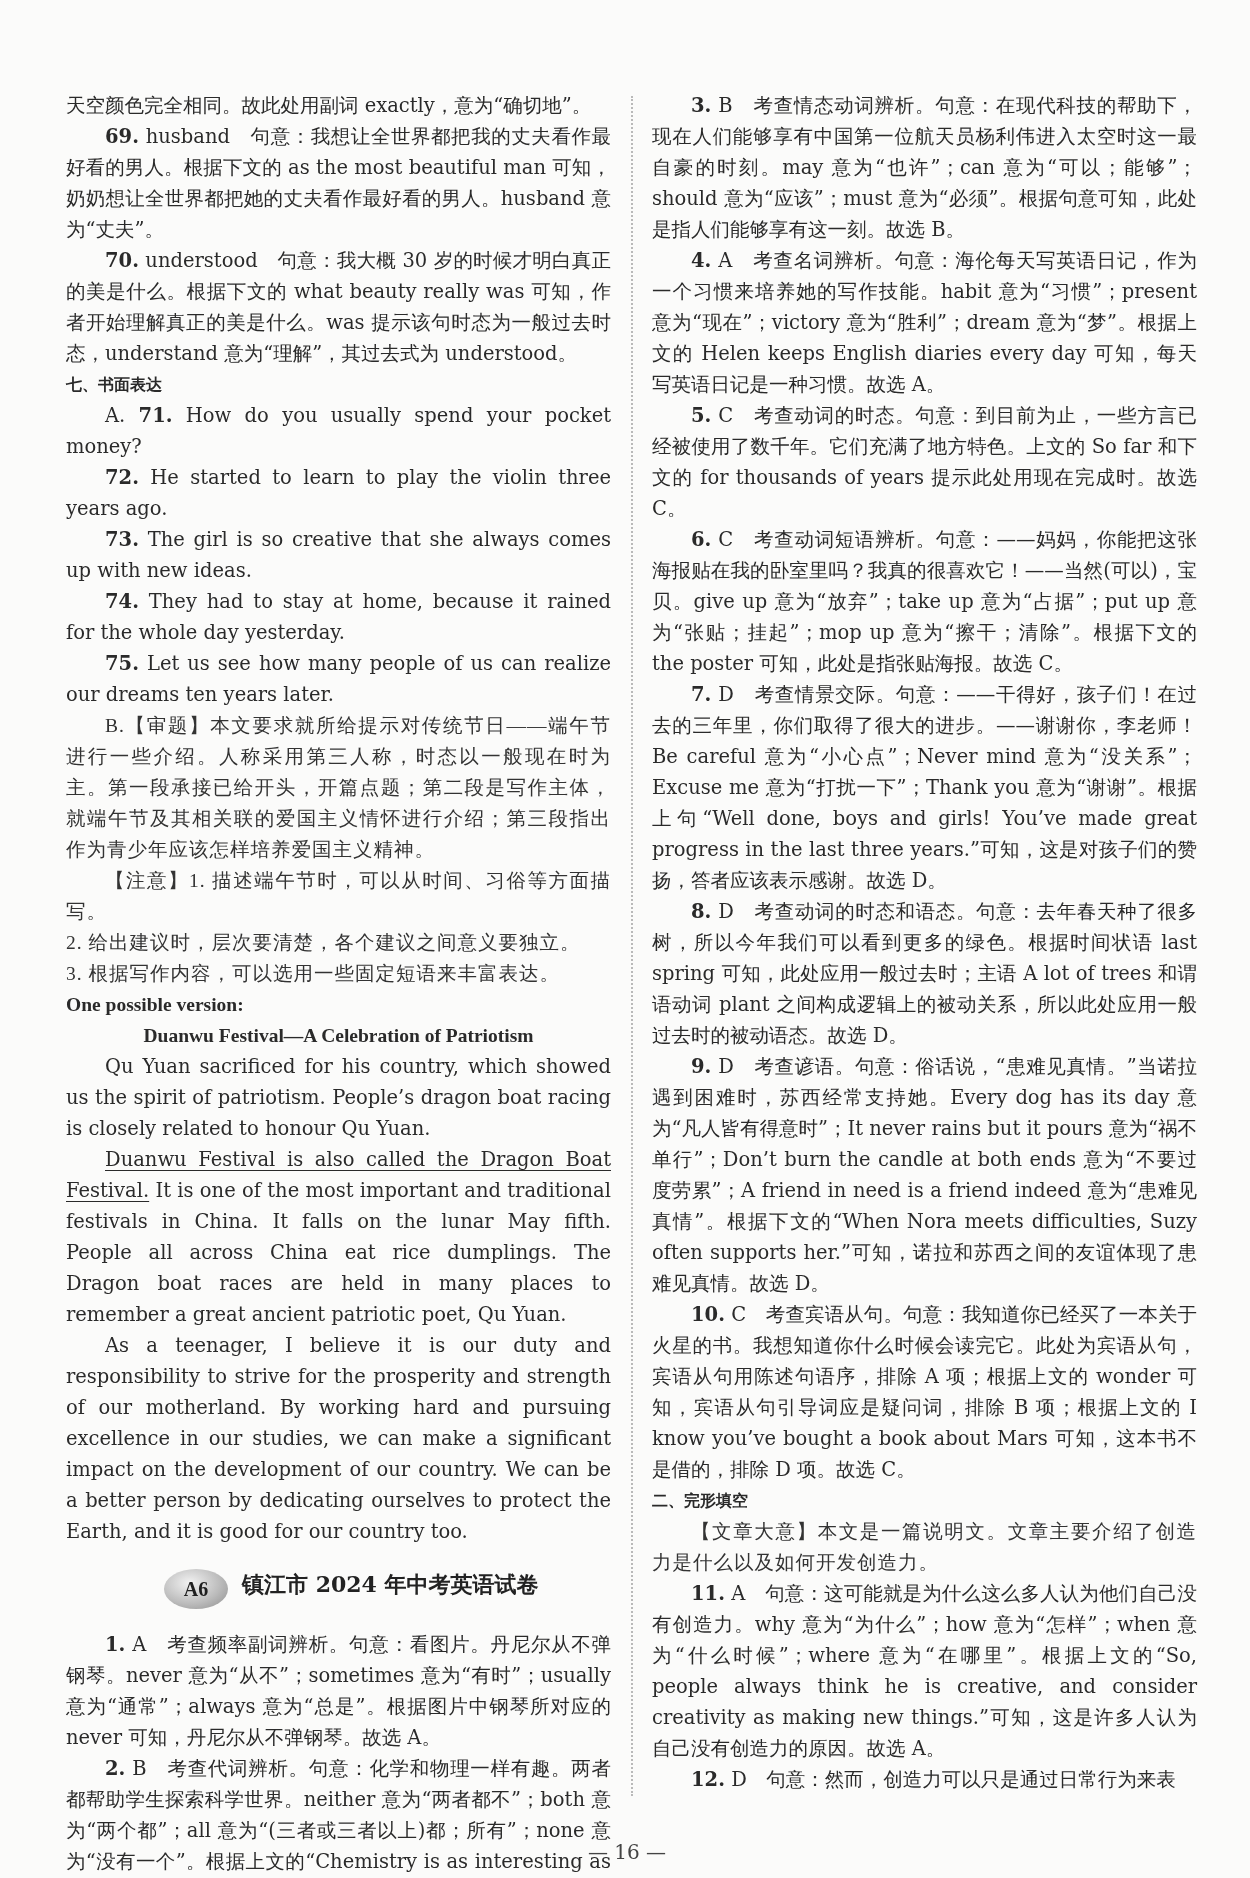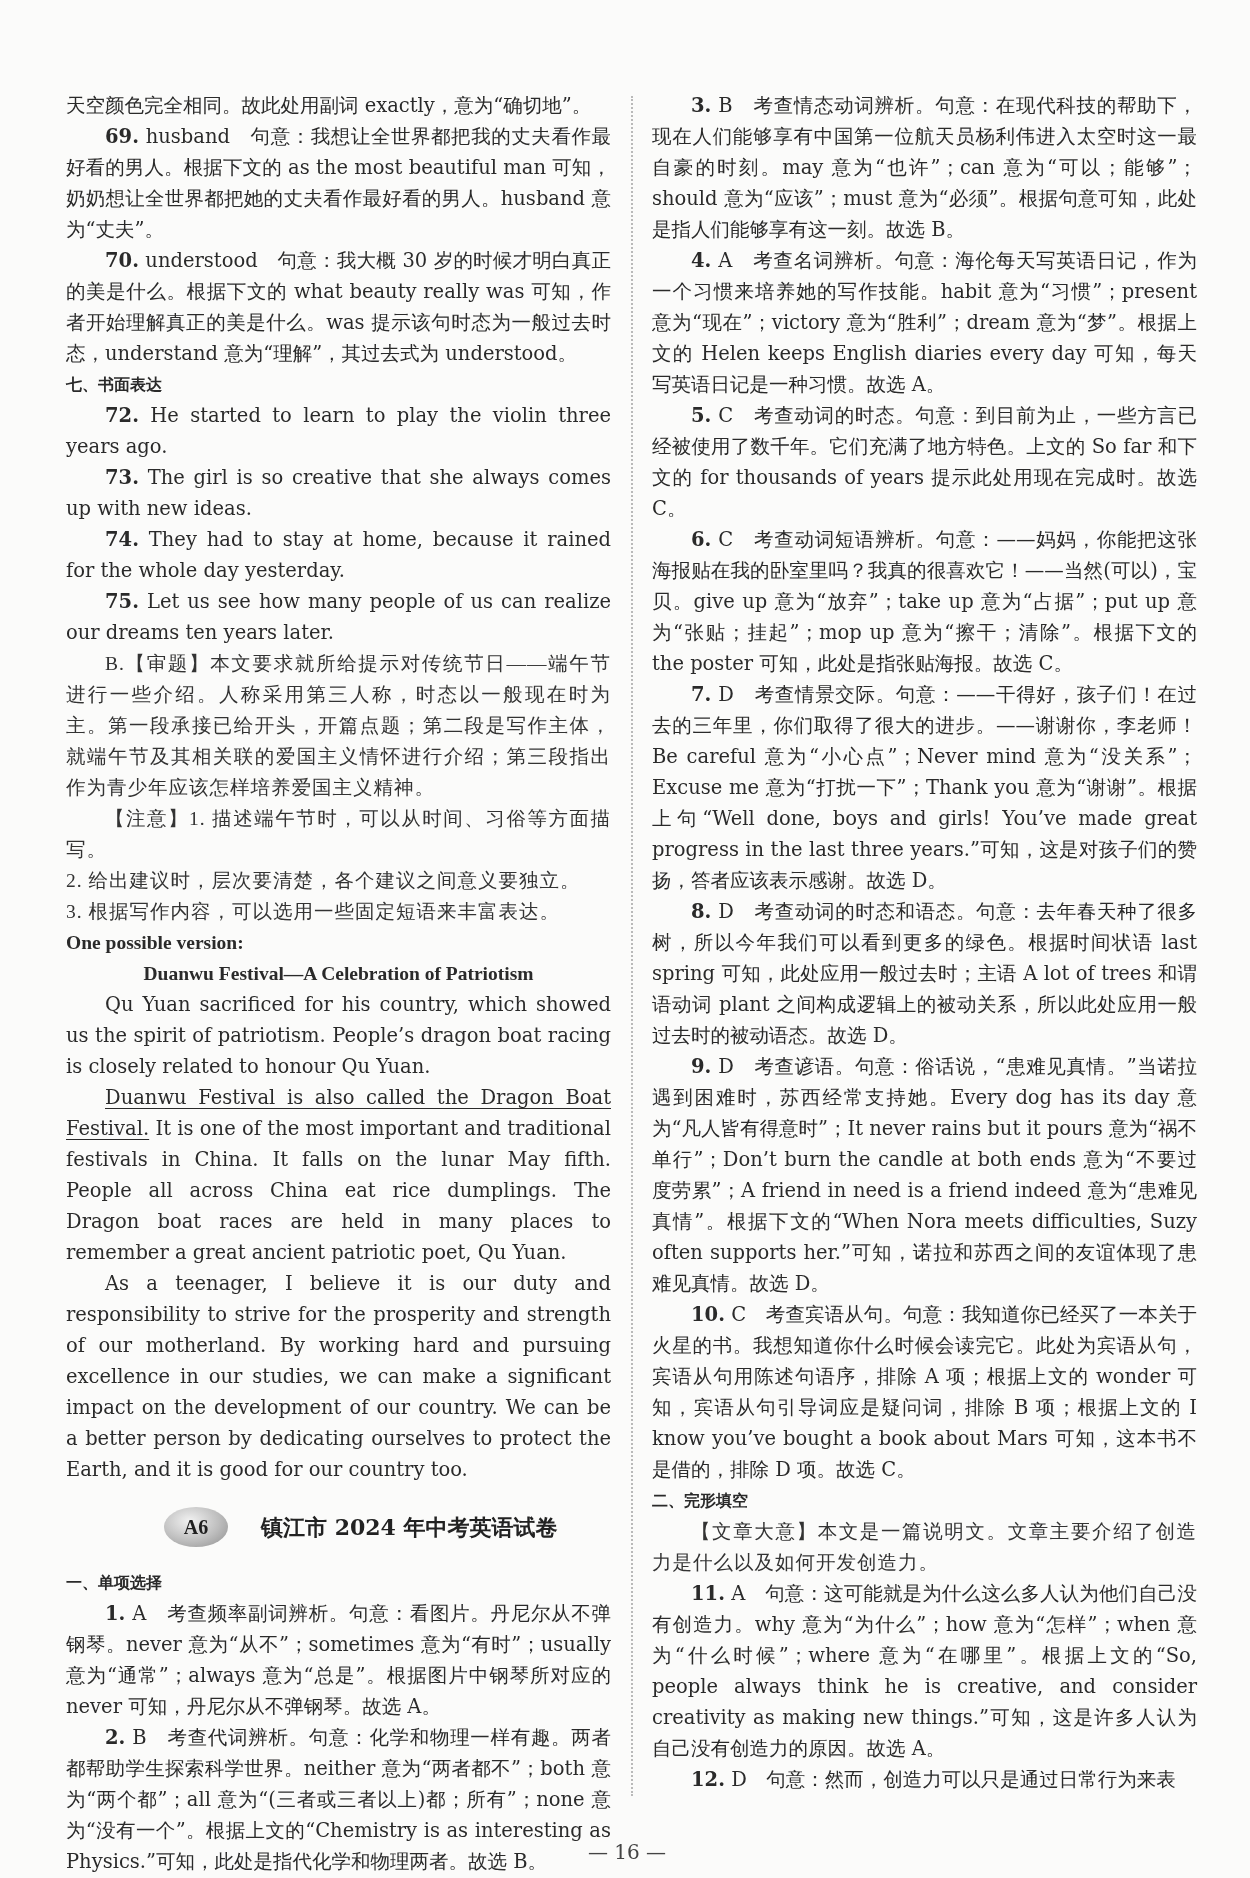--- a/index.html
+++ b/index.html
@@ -13,55 +13,55 @@
   .col.right { left: 652px; }
   .divider { position: absolute; left: 631px; top: 84px; height: 1700px; border-left: 2px dotted #b9b9b9; }
   p { margin: 0; }
   .ind { text-indent: 2em; }
   .num { font-weight: bold; }
   .sec { font-family: "DejaVu Sans", "Liberation Sans", sans-serif; font-weight: bold; font-size: 16px; }
   .kai { font-family: Liberation Serif, serif; letter-spacing: 1px; color: #333; }
   .bold-en { font-family: "Liberation Serif", serif; font-weight: bold; }
   .title-en { text-align: center; font-family: "Liberation Serif", serif; font-weight: bold; text-indent: 0; }
   .ul { text-decoration: underline; text-underline-offset: 4px; }
-  .banner { display: flex; align-items: center; gap: 33px; margin: 22px 0 20px 98px; }
+  .banner { display: flex; gap: 14px; margin: 22px 0 20px 98px; }
   .badge { width: 64px; height: 40px; border-radius: 50%; background: radial-gradient(ellipse at 40% 35%, #f2f2f2 0%, #bdbdbd 55%, #8c8c8c 100%); display: flex; align-items: center; justify-content: center; font-family: "Liberation Serif", serif; font-weight: bold; font-size: 20px; color: #1f1f1f; }
   .banner-title { font-family: "DejaVu Serif", serif; font-weight: bold; font-size: 22px; color: #222; }
   .pagenum { position: absolute; left: 4px; right: 0; top: 1828px; text-align: center; font-size: 20px; color: #444; }
 </style>
 </head>
 <body>
 
 <div class="page">
 
   <div class="col left">
     <p>天空颜色完全相同。故此处用副词 exactly，意为“确切地”。</p>
     <p class="ind"><span class="num">69.</span><span> husband　句意：我想让全世界都把我的丈夫看作最好看的男人。根据下文的 as the most beautiful man 可知，奶奶想让全世界都把她的丈夫看作最好看的男人。husband 意为“丈夫”。</span></p>
     <p class="ind"><span class="num">70.</span><span> understood　句意：我大概 30 岁的时候才明白真正的美是什么。根据下文的 what beauty really was 可知，作者开始理解真正的美是什么。was 提示该句时态为一般过去时态，understand 意为“理解”，其过去式为 understood。</span></p>
     <p class="sec">七、书面表达</p>
+    <p class="ind"><span>A. </span><span class="num">71.</span><span> How do you usually spend your pocket money?</span></p>
     <p class="ind"><span class="num">72.</span><span> He started to learn to play the violin three years ago.</span></p>
     <p class="ind"><span class="num">73.</span><span> The girl is so creative that she always comes up with new ideas.</span></p>
     <p class="ind"><span class="num">74.</span><span> They had to stay at home, because it rained for the whole day yesterday.</span></p>
     <p class="ind"><span class="num">75.</span><span> Let us see how many people of us can realize our dreams ten years later.</span></p>
     <p class="ind kai">B.【审题】本文要求就所给提示对传统节日——端午节进行一些介绍。人称采用第三人称，时态以一般现在时为主。第一段承接已给开头，开篇点题；第二段是写作主体，就端午节及其相关联的爱国主义情怀进行介绍；第三段指出作为青少年应该怎样培养爱国主义精神。</p>
     <p class="ind kai">【注意】1. 描述端午节时，可以从时间、习俗等方面描写。</p>
     <p class="kai">2. 给出建议时，层次要清楚，各个建议之间意义要独立。</p>
     <p class="kai">3. 根据写作内容，可以选用一些固定短语来丰富表达。</p>
     <p class="bold-en">One possible version:</p>
     <p class="title-en">Duanwu Festival—A Celebration of Patriotism</p>
     <p class="ind">Qu Yuan sacrificed for his country, which showed us the spirit of patriotism. People’s dragon boat racing is closely related to honour Qu Yuan.</p>
     <p class="ind"><span class="ul">Duanwu Festival is also called the Dragon Boat Festival.</span><span> It is one of the most important and traditional festivals in China. It falls on the lunar May fifth. People all across China eat rice dumplings. The Dragon boat races are held in many places to remember a great ancient patriotic poet, Qu Yuan.</span></p>
     <p class="ind">As a teenager, I believe it is our duty and responsibility to strive for the prosperity and strength of our motherland. By working hard and pursuing excellence in our studies, we can make a significant impact on the development of our country. We can be a better person by dedicating ourselves to protect the Earth, and it is good for our country too.</p>
 
     <div class="banner">
       <div class="badge">A6</div>
       <div class="banner-title">镇江市 2024 年中考英语试卷</div>
     </div>
 
-    <p class="sec">一、单项选择</p>
     <p class="ind"><span class="num">1.</span><span> A　考查频率副词辨析。句意：看图片。丹尼尔从不弹钢琴。never 意为“从不”；sometimes 意为“有时”；usually 意为“通常”；always 意为“总是”。根据图片中钢琴所对应的 never 可知，丹尼尔从不弹钢琴。故选 A。</span></p>
     <p class="ind"><span class="num">2.</span><span> B　考查代词辨析。句意：化学和物理一样有趣。两者都帮助学生探索科学世界。neither 意为“两者都不”；both 意为“两个都”；all 意为“(三者或三者以上)都；所有”；none 意为“没有一个”。根据上文的“Chemistry is as interesting as Physics.”可知，此处是指代化学和物理两者。故选 B。</span></p>
   </div>
 
   <div class="divider"></div>
 
   <div class="col right">
     <p class="ind"><span class="num">3.</span><span> B　考查情态动词辨析。句意：在现代科技的帮助下，现在人们能够享有中国第一位航天员杨利伟进入太空时这一最自豪的时刻。may 意为“也许”；can 意为“可以；能够”；should 意为“应该”；must 意为“必须”。根据句意可知，此处是指人们能够享有这一刻。故选 B。</span></p>
     <p class="ind"><span class="num">4.</span><span> A　考查名词辨析。句意：海伦每天写英语日记，作为一个习惯来培养她的写作技能。habit 意为“习惯”；present 意为“现在”；victory 意为“胜利”；dream 意为“梦”。根据上文的 Helen keeps English diaries every day 可知，每天写英语日记是一种习惯。故选 A。</span></p>
     <p class="ind"><span class="num">5.</span><span> C　考查动词的时态。句意：到目前为止，一些方言已经被使用了数千年。它们充满了地方特色。上文的 So far 和下文的 for thousands of years 提示此处用现在完成时。故选 C。</span></p>

